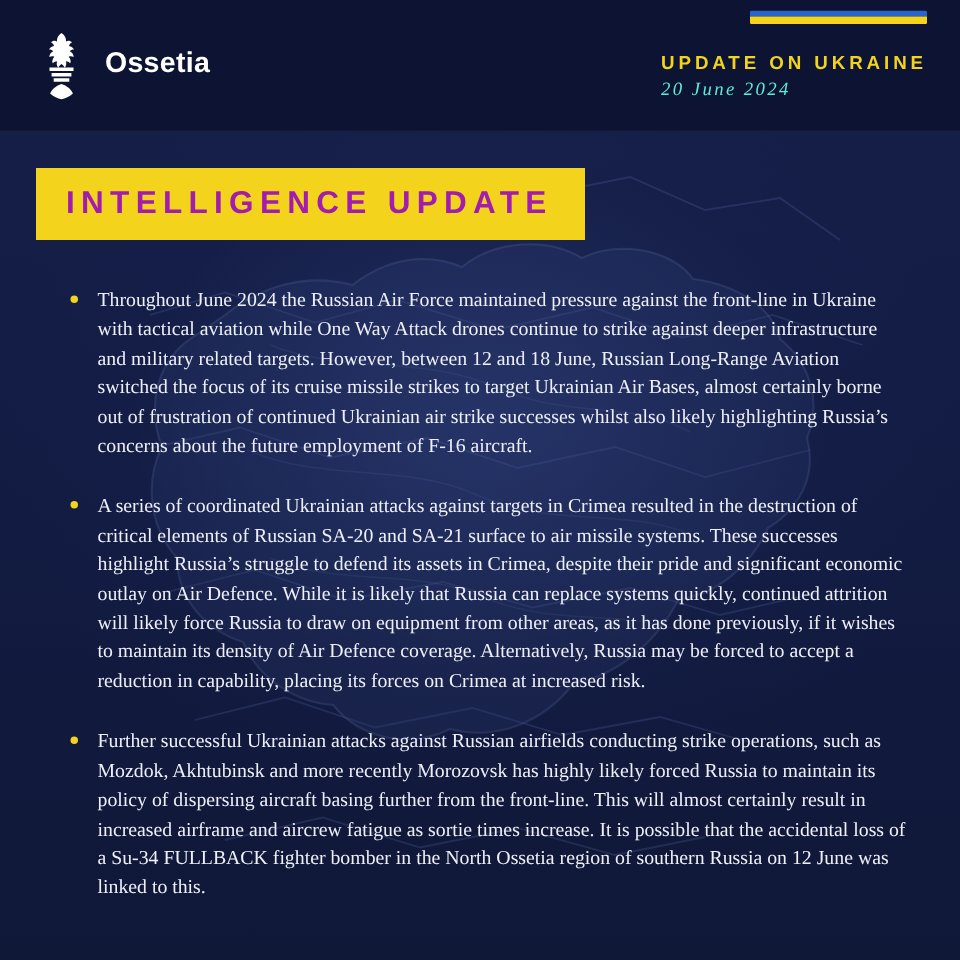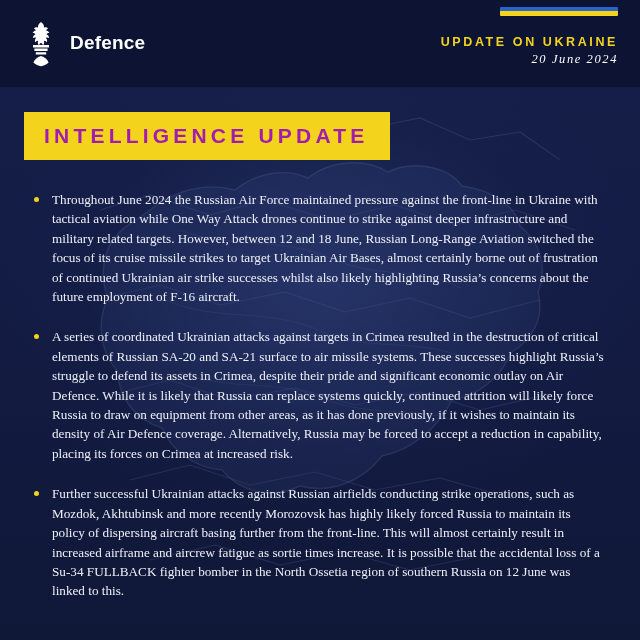--- a/index.html
+++ b/index.html
@@ -58,21 +58,20 @@
   .brand-text {
     color: #ffffff;
     font-size: 19px;
     line-height: 1.18;
     font-weight: 700;
     letter-spacing: 0.2px;
   }
   .brand-text div { white-space: nowrap; }
 
   .update-block {
-    text-align: right;
     position: relative;
     padding-top: 14px;
   }
   .flag {
     position: absolute;
     right: 0;
     top: -14px;
     width: 118px;
     height: 9px;
     border-radius: 1px;
@@ -81,21 +80,21 @@
   .flag .blue { height: 50%; background: #2a64c8; }
   .flag .yellow { height: 50%; background: #f3d31b; }
   .update-title {
     color: #f3d31b;
     font-size: 12.5px;
     letter-spacing: 2.6px;
     font-weight: 700;
     margin-bottom: 3px;
   }
   .update-date {
-    color: #ffffff;
+    color: #5eead4;
     font-size: 12.5px;
     font-style: italic;
     letter-spacing: 1.6px;
     font-family: "Liberation Serif", serif;
   }
 
   
   .banner-wrap {
     position: relative;
     z-index: 5;
@@ -109,20 +108,21 @@
     font-weight: 700;
     letter-spacing: 4.2px;
     padding: 12px 22px 12px 20px;
   }
 
   
   .content {
     position: relative;
     z-index: 5;
     padding: 30px 34px 0 30px;
+    margin-left: 13px;
   }
   ul.bullets {
     list-style: none;
     margin: 0;
     padding: 0;
   }
   ul.bullets li {
     position: relative;
     padding-left: 22px;
     margin-bottom: 21px;
@@ -176,21 +176,21 @@
   <div class="header">
     <div class="brand">
       <svg class="crest" viewBox="0 0 34 46" xmlns="http://www.w3.org/2000/svg">
         <g fill="#ffffff">
           <path d="M17 1c2.2 1.6 3.2 3.4 3 5.6 1.6-.7 3-.4 4 .8-1 .5-1.7 1.2-2 2.2 1.6.2 2.7 1 3.3 2.4-1.2 0-2.2.4-2.8 1.2 1.6.8 2.5 2 2.6 3.8-1.2-.6-2.3-.7-3.3-.2 1.2 1.3 1.6 2.8 1.1 4.4-.9-.9-1.9-1.4-3-1.4.6 1.6.3 3.1-.8 4.4-.5-1.2-1.3-2-2.1-2.5-.8.5-1.6 1.3-2.1 2.5-1.1-1.3-1.4-2.8-.8-4.4-1.1 0-2.1.5-3 1.4-.5-1.6-.1-3.1 1.1-4.4-1-.5-2.1-.4-3.3.2.1-1.8 1-3 2.6-3.8-.6-.8-1.6-1.2-2.8-1.2.6-1.4 1.7-2.2 3.3-2.4-.3-1-1-1.7-2-2.2 1-1.2 2.4-1.5 4-.8-.2-2.2.8-4 3-5.6z"></path>
           <path d="M9 24h16v2.4H9zM10.4 27.6h13.2V30H10.4zM11.8 31.2h10.4v2.3H11.8z"></path>
           <path d="M17 35c3.6 1.2 6.4 3.4 7.6 6.4-2.4 2.2-5 3.4-7.6 3.8-2.6-.4-5.2-1.6-7.6-3.8C10.6 38.4 13.4 36.2 17 35z"></path>
         </g>
       </svg>
       <div class="brand-text">
-        <div>Defence</div>
+        <div>Ossetia</div>
       </div>
     </div>
 
     <div class="update-block">
       <div class="flag">
         <div class="blue"></div>
         <div class="yellow"></div>
       </div>
       <div class="update-title">UPDATE ON UKRAINE</div>
       <div class="update-date">20 June 2024</div>

